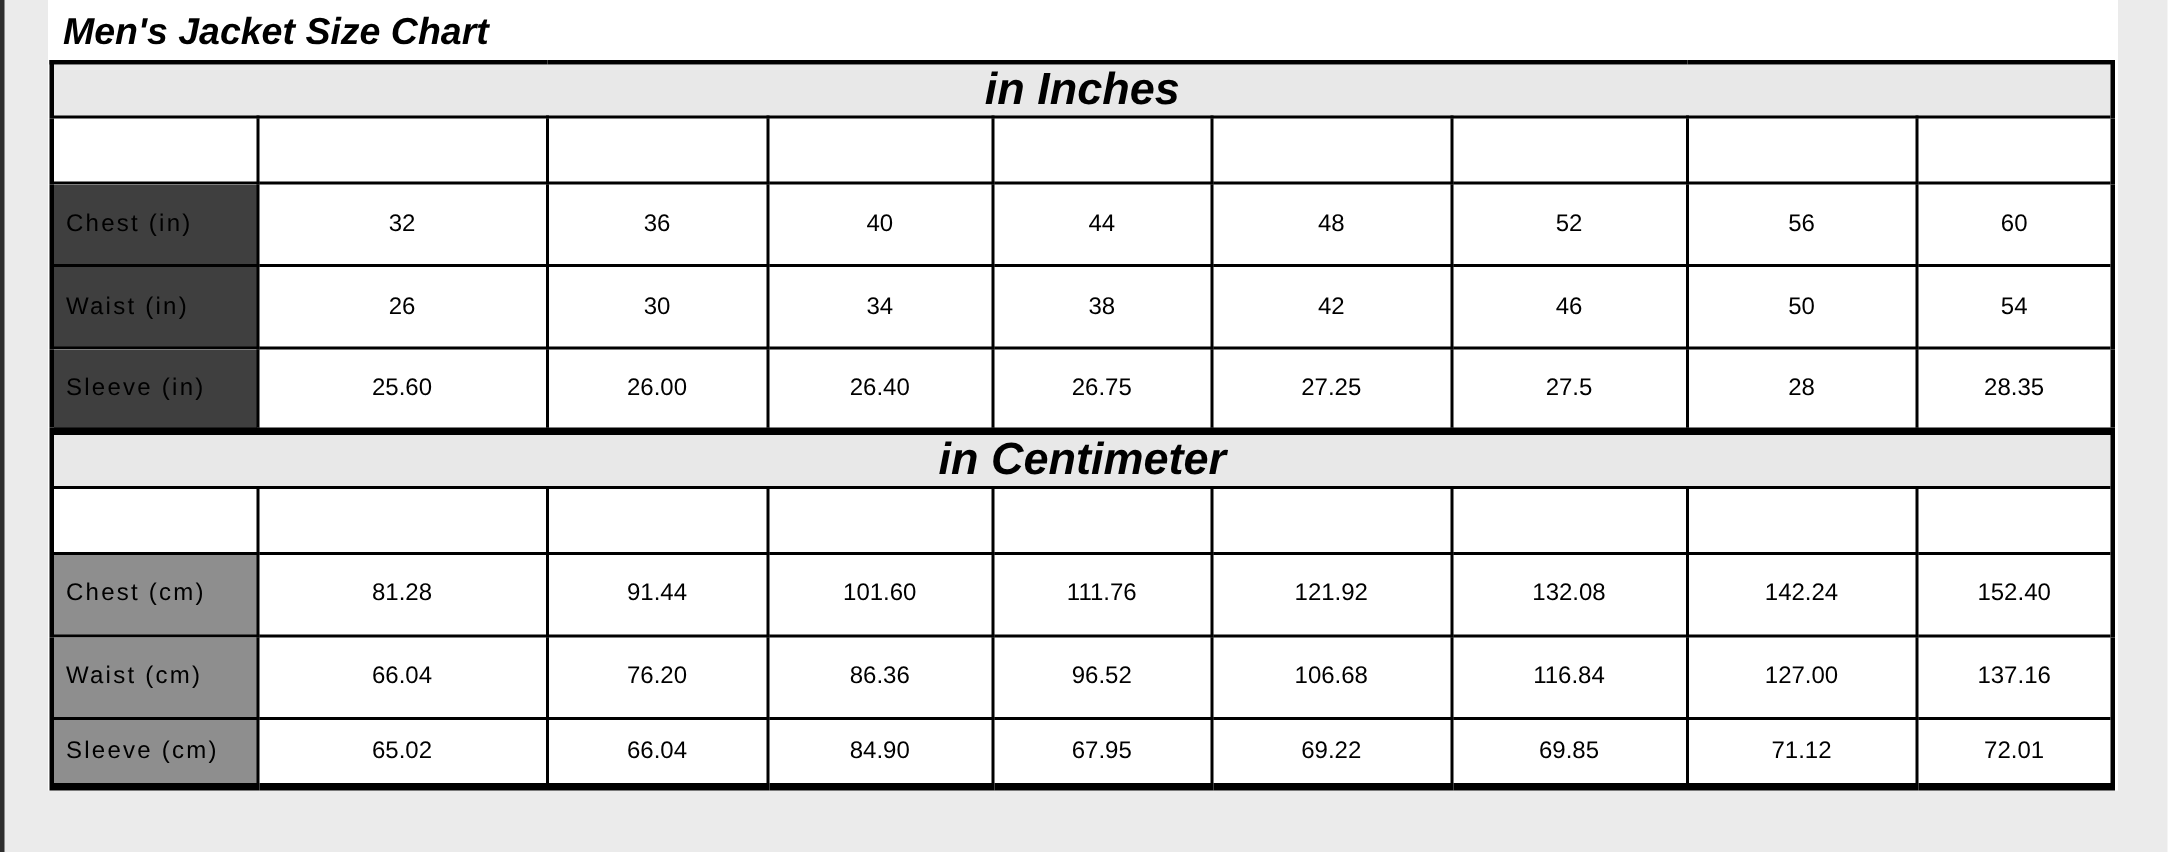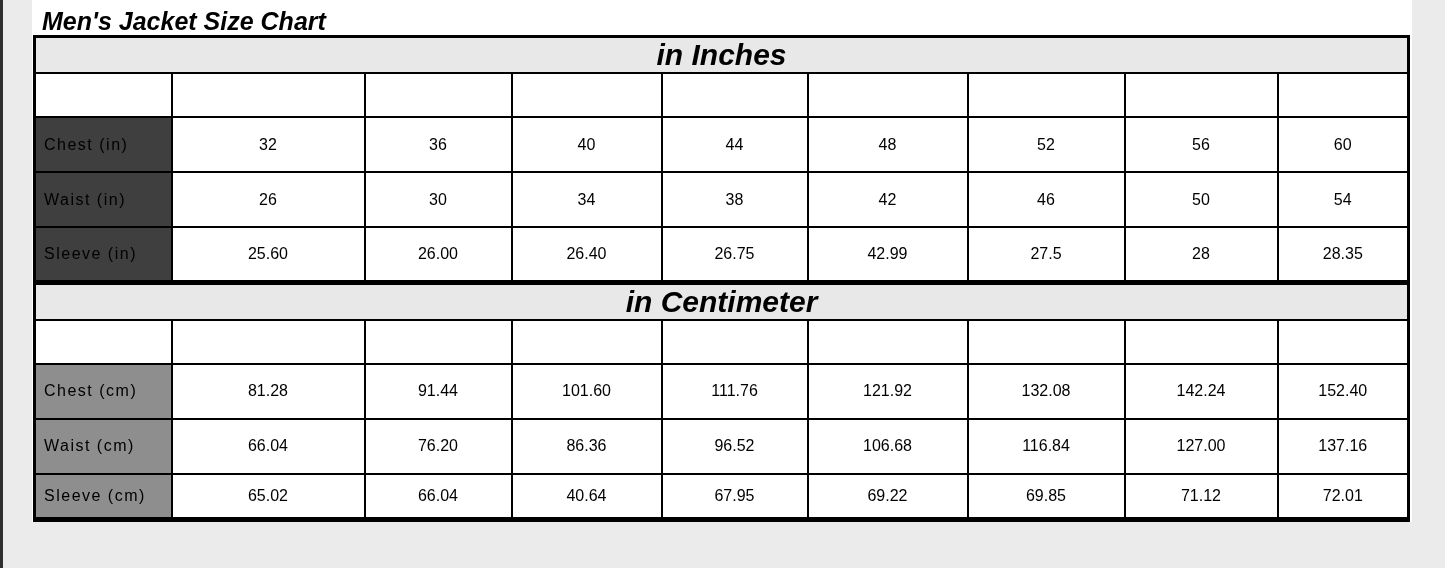--- a/index.html
+++ b/index.html
@@ -12,21 +12,21 @@
   }
   .page-edge{
     position:absolute;left:0;top:0;width:3px;height:568px;
     background:#2e2e2e;
   }
   .sheet{
     position:absolute;left:32px;top:0;width:1380px;
     background:#ffffff;
   }
   .title{
-    height:35px;line-height:42px;
+    height:40px;line-height:42px;
     padding-left:10px;
     font-size:25px;font-weight:bold;font-style:italic;
     color:#000;
     white-space:nowrap;
   }
   table.size-chart{
     table-layout:fixed;
     border-collapse:collapse;
     width:1374px;
     margin-left:1px;
@@ -132,21 +132,21 @@
           <td>46</td>
           <td>50</td>
           <td>54</td>
         </tr>
         <tr class="data-row sec-inches">
           <td class="row-label">Sleeve (in)</td>
           <td>25.60</td>
           <td>26.00</td>
           <td>26.40</td>
           <td>26.75</td>
-          <td>42.99</td>
+          <td>27.25</td>
           <td>27.5</td>
           <td>28</td>
           <td>28.35</td>
         </tr>
         <tr class="banner-row thick-top sec-cm">
           <td colspan="9">in Centimeter</td>
         </tr>
         <tr class="header-row sec-cm">
           <th>US</th>
           <th>Extra Small</th>
@@ -177,21 +177,21 @@
           <td>96.52</td>
           <td>106.68</td>
           <td>116.84</td>
           <td>127.00</td>
           <td>137.16</td>
         </tr>
         <tr class="data-row sec-cm short last-row">
           <td class="row-label">Sleeve (cm)</td>
           <td>65.02</td>
           <td>66.04</td>
-          <td>40.64</td>
+          <td>84.90</td>
           <td>67.95</td>
           <td>69.22</td>
           <td>69.85</td>
           <td>71.12</td>
           <td>72.01</td>
         </tr>
       </tbody>
   </table>
 </div>
 

